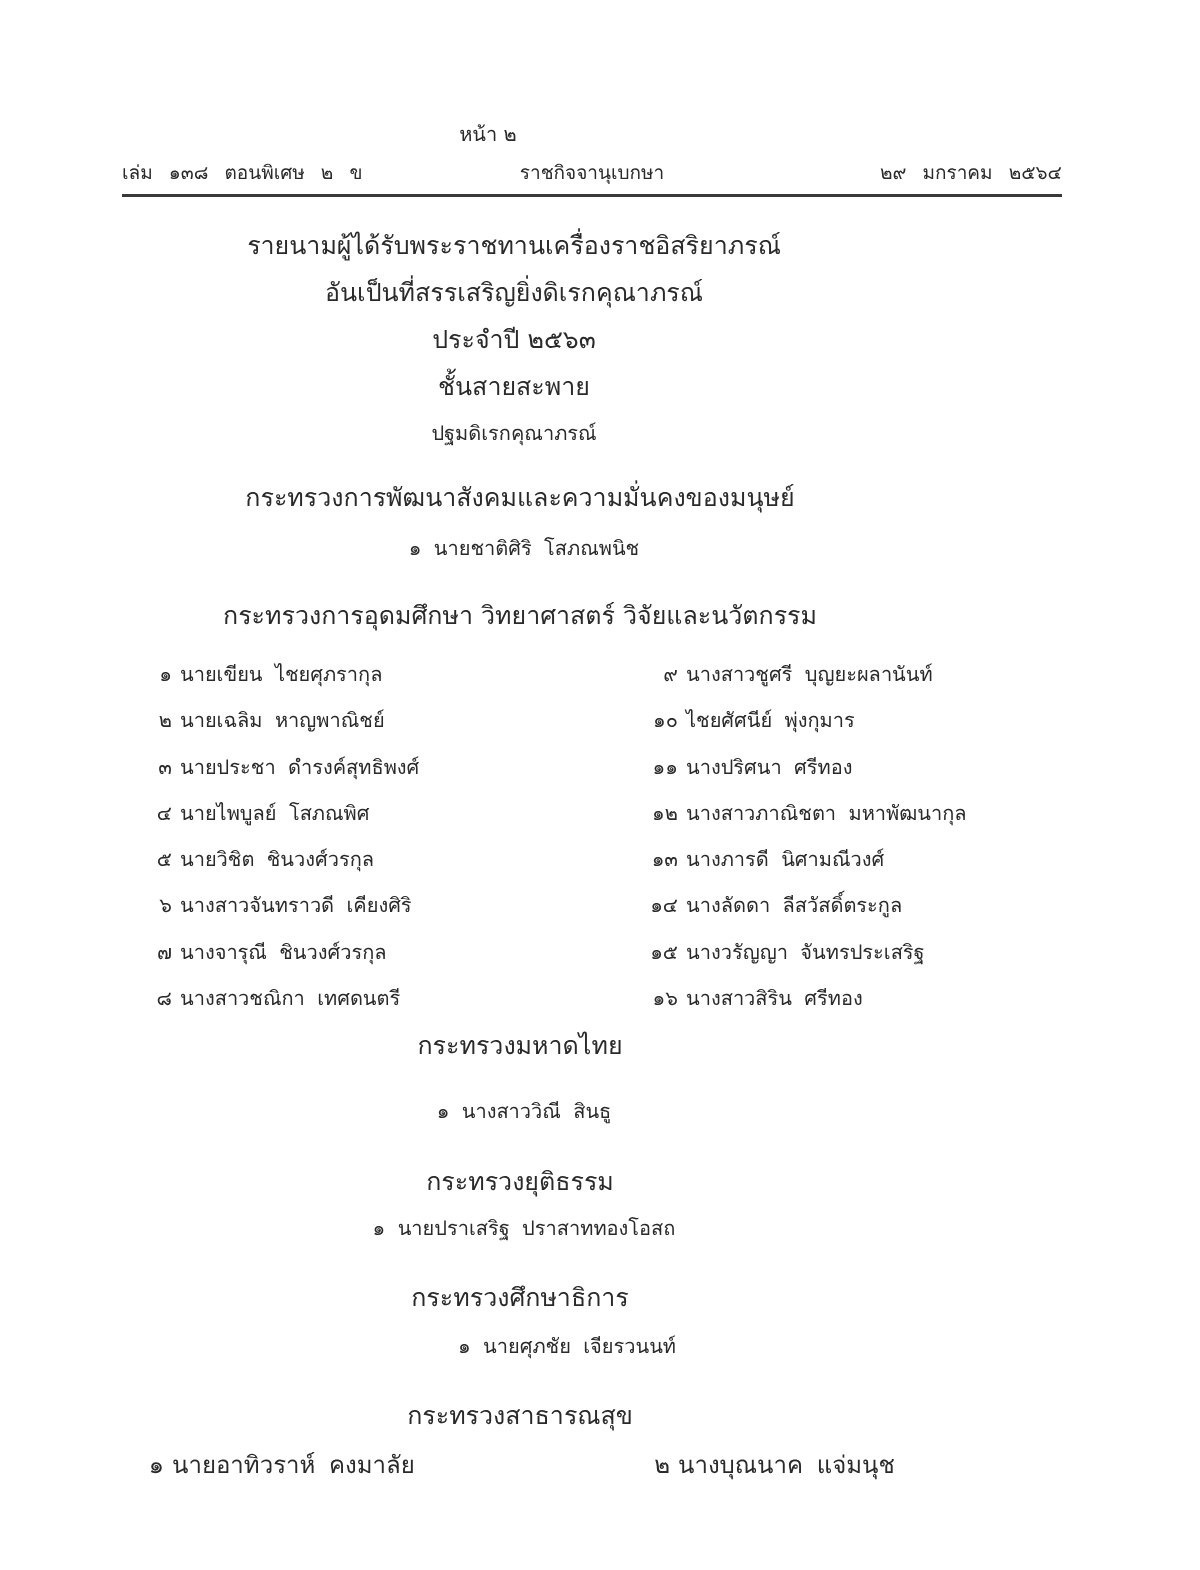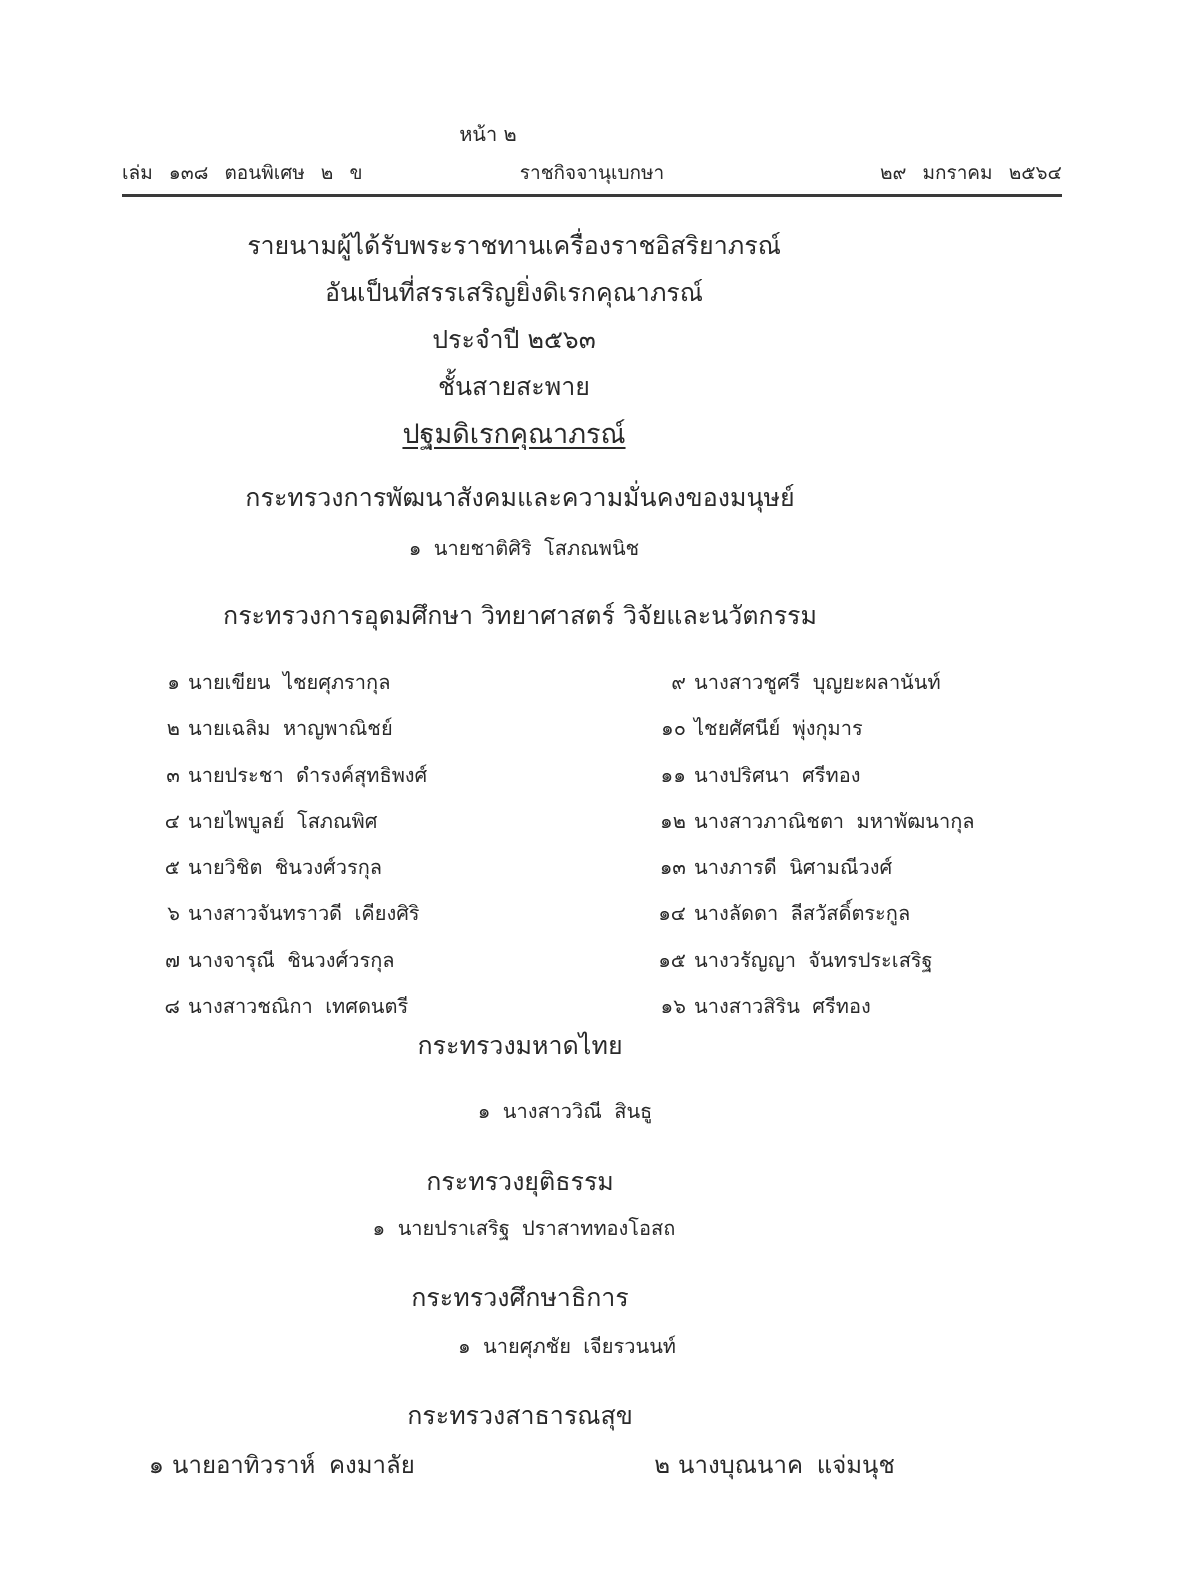--- a/index.html
+++ b/index.html
@@ -21,32 +21,32 @@
   .header-right { position: absolute; right: 0; top: 0; word-spacing: 10px; }
   .rule {
     position: absolute; top: 194px; left: 122px; width: 940px; height: 3px;
     background: #3a3a3a;
   }
   .title-block {
     position: absolute; top: 222px; left: 0; width: 1028px; text-align: center;
   }
   .title-line { font-size: 25px; line-height: 47px; }
   .subtitle-underline {
-    font-size: 27px; line-height: 47px; text-decoration: underline;
+    font-size: 20px; line-height: 47px; 
     text-underline-offset: 4px;
   }
   .ministry {
     position: absolute; left: 0; width: 1040px; text-align: center;
     font-size: 25px; line-height: 36px;
   }
   .center-name {
     position: absolute; left: 0; width: 1048px; text-align: center;
     font-size: 20px; line-height: 30px; word-spacing: 6px;
   }
-  .col-list { position: absolute; list-style: none; margin: 16px; padding: 0; }
+  .col-list { position: absolute; list-style: none; margin: 8px; padding: 0; }
   .col-list li {
     height: 46.3px; font-size: 20px; line-height: 30px; white-space: nowrap;
     word-spacing: 6px;
   }
   .num { display: inline-block; text-align: right; margin-right: 8px; }
   .left-col .num { width: 22px; }
   .right-col .num { width: 40px; }
   .pair-name {
     position: absolute; font-size: 24px; line-height: 30px; white-space: nowrap;
     word-spacing: 6px;
@@ -93,21 +93,21 @@
   <li><span class="num">๑๐</span><span>ไชยศัศนีย์ พุ่งกุมาร</span></li>
   <li><span class="num">๑๑</span><span>นางปริศนา ศรีทอง</span></li>
   <li><span class="num">๑๒</span><span>นางสาวภาณิชตา มหาพัฒนากุล</span></li>
   <li><span class="num">๑๓</span><span>นางภารดี นิศามณีวงศ์</span></li>
   <li><span class="num">๑๔</span><span>นางลัดดา ลีสวัสดิ์ตระกูล</span></li>
   <li><span class="num">๑๕</span><span>นางวรัญญา จันทรประเสริฐ</span></li>
   <li><span class="num">๑๖</span><span>นางสาวสิริน ศรีทอง</span></li>
 </ul>
 
 <div class="ministry" style="top:990px;margin-top:38px;">กระทรวงมหาดไทย</div>
-<div class="center-name" style="top:1096px;margin-left:41px;">
+<div class="center-name" style="top:1096px;">
   <span>๑</span>
   <span>นางสาววิณี สินธู</span>
 </div>
 
 <div class="ministry" style="top:1164px;">กระทรวงยุติธรรม</div>
 <div class="center-name" style="top:1213px;">
   <span>๑</span>
   <span>นายปราเสริฐ ปราสาททองโอสถ</span>
 </div>
 

